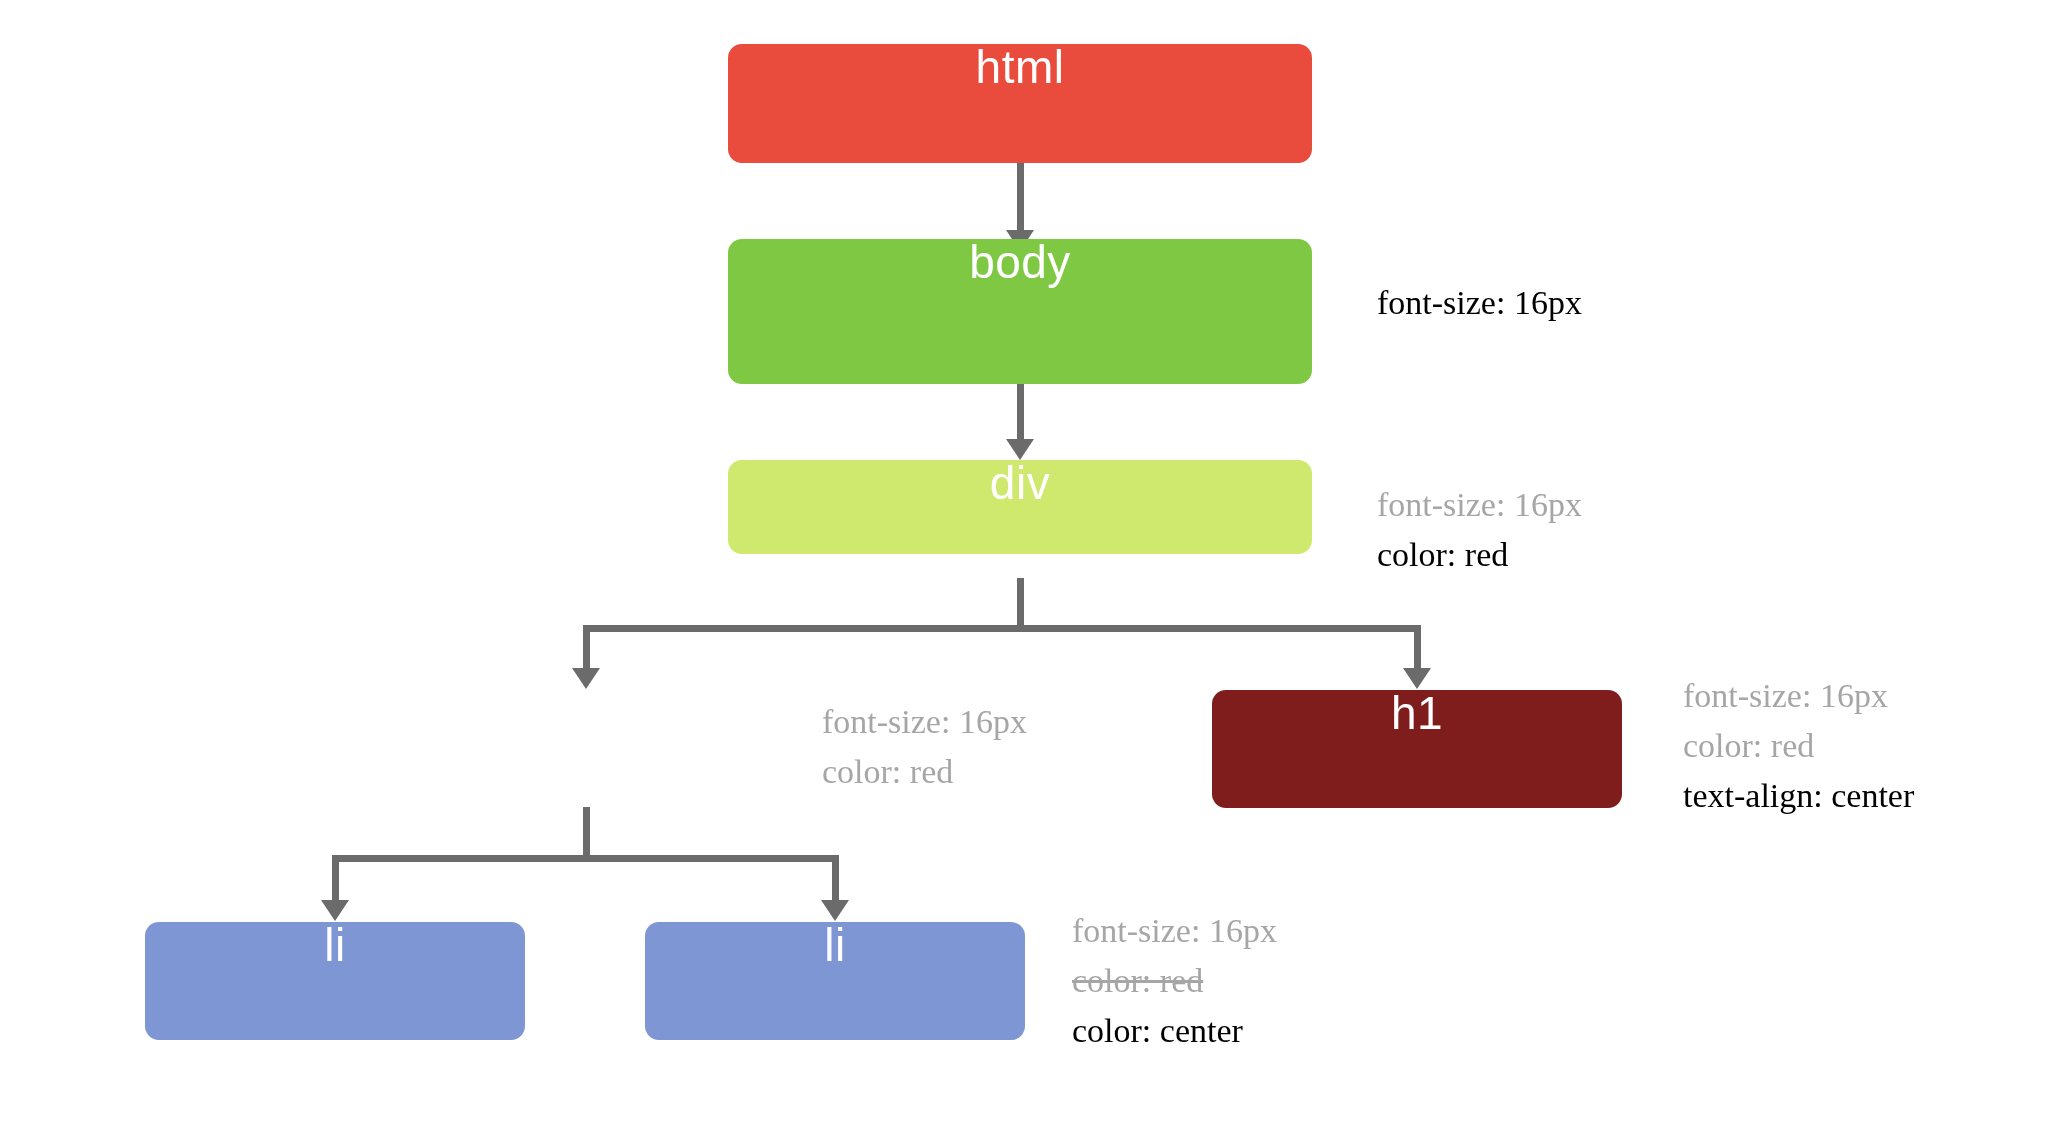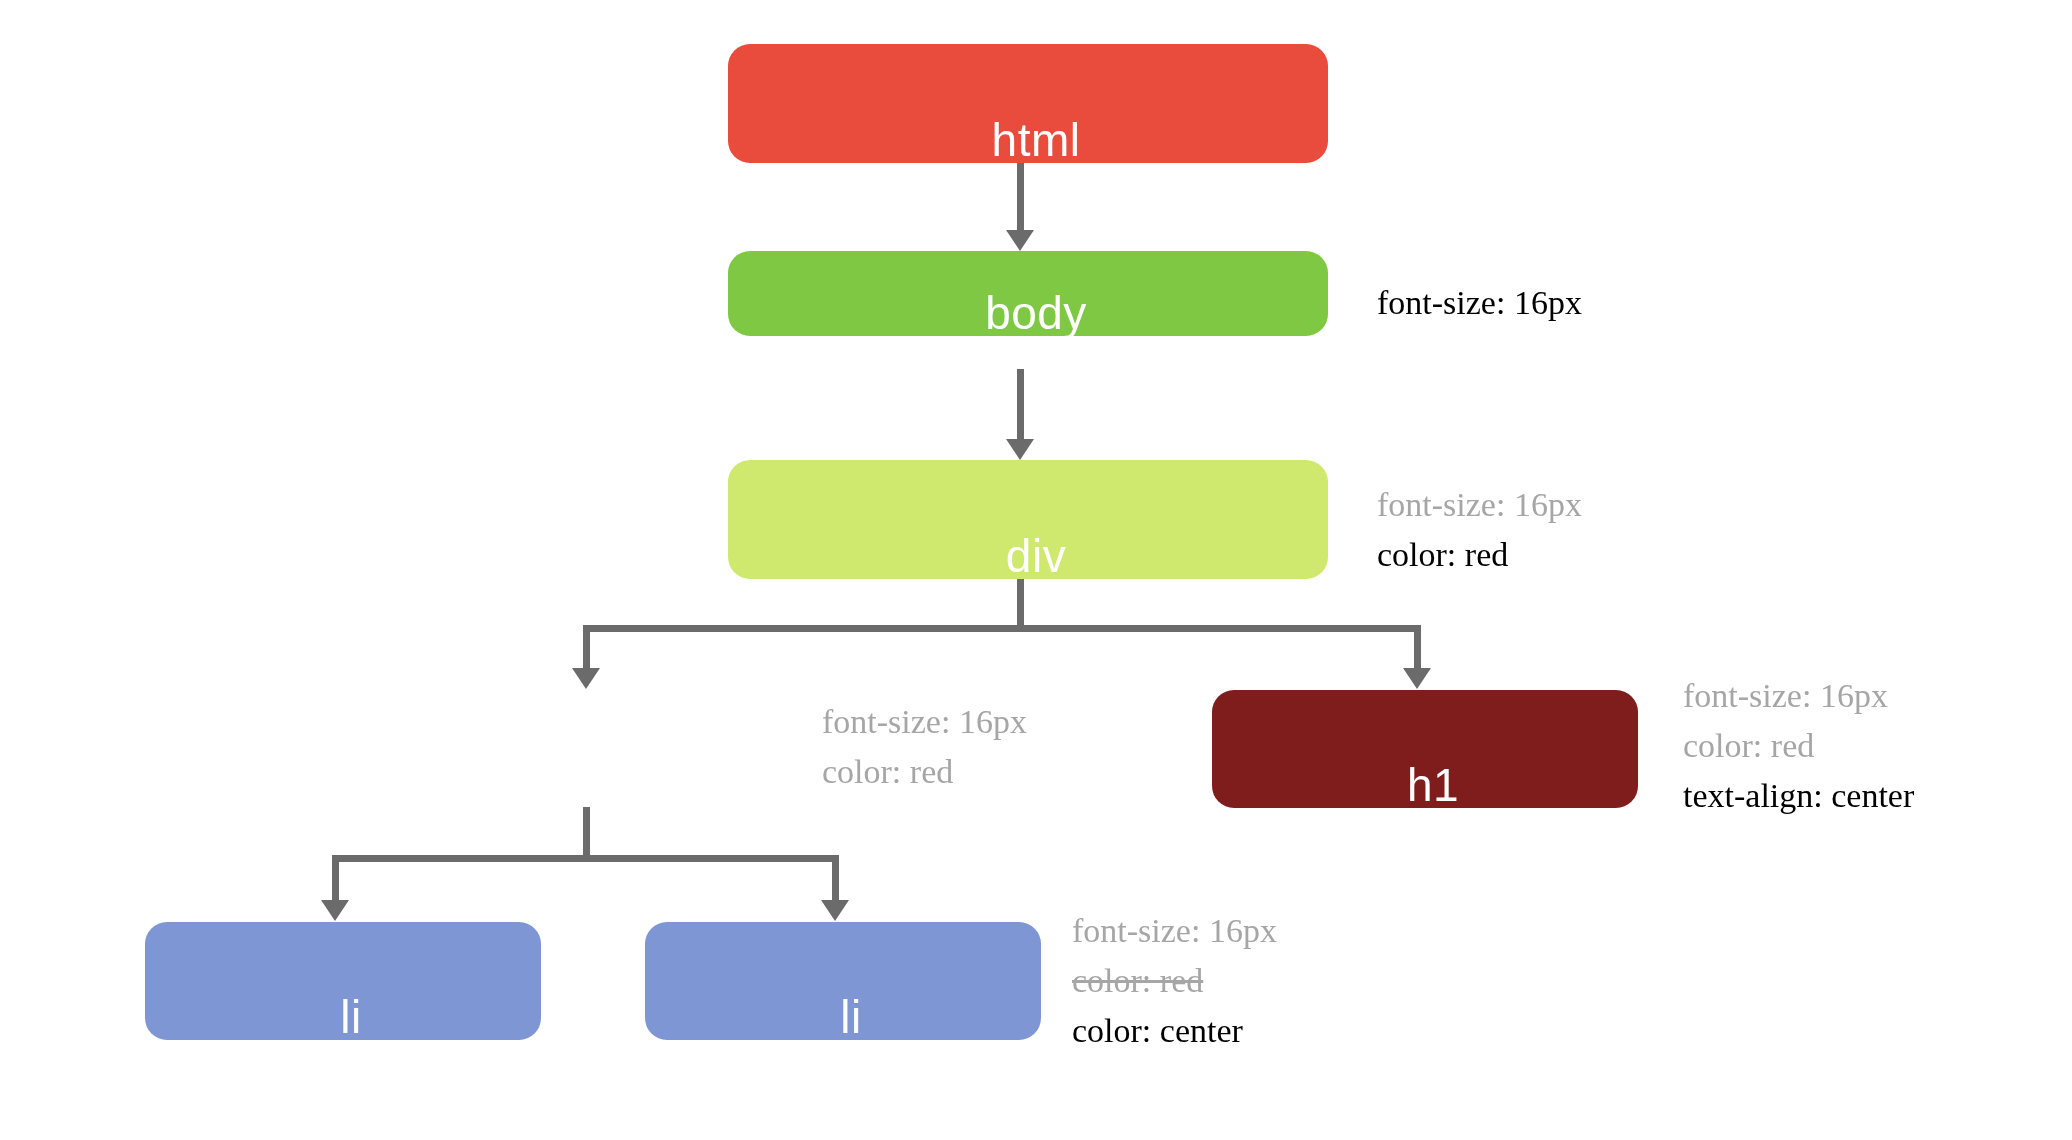--- a/index.html
+++ b/index.html
@@ -11,35 +11,34 @@
   .canvas {
     position: relative;
     width: 2072px;
     height: 1140px;
     background: #ffffff;
     overflow: hidden;
   }
   
   .node {
     position: absolute;
-    border-radius: 22px;
+    border-radius: 14px;
     display: flex;
-    align-items: flex-end;
+    align-items: flex-start;
     justify-content: center;
-    padding-left: 16px;
   }
   .node .label {
     color: #ffffff;
     font-size: 46px;
     line-height: 1;
     letter-spacing: 0.5px;
   }
   .node-html { left: 728px; top: 44px;  width: 584px; height: 119px; }
-  .node-body { left: 728px; top: 251px; width: 584px; height: 85px; }
-  .node-div  { left: 728px; top: 460px; width: 584px; height: 119px; }
+  .node-body { left: 728px; top: 239px; width: 584px; height: 145px; }
+  .node-div  { left: 728px; top: 460px; width: 584px; height: 94px; }
   .node-ul   { left: 380px; top: 690px; width: 412px; height: 118px; }
   .node-h1   { left: 1212px; top: 690px; width: 410px; height: 118px; }
   .node-li1  { left: 145px; top: 922px; width: 380px; height: 118px; }
   .node-li2  { left: 645px; top: 922px; width: 380px; height: 118px; }
 
   
   .line {
     position: absolute;
     background: #6B6B6B;
   }

